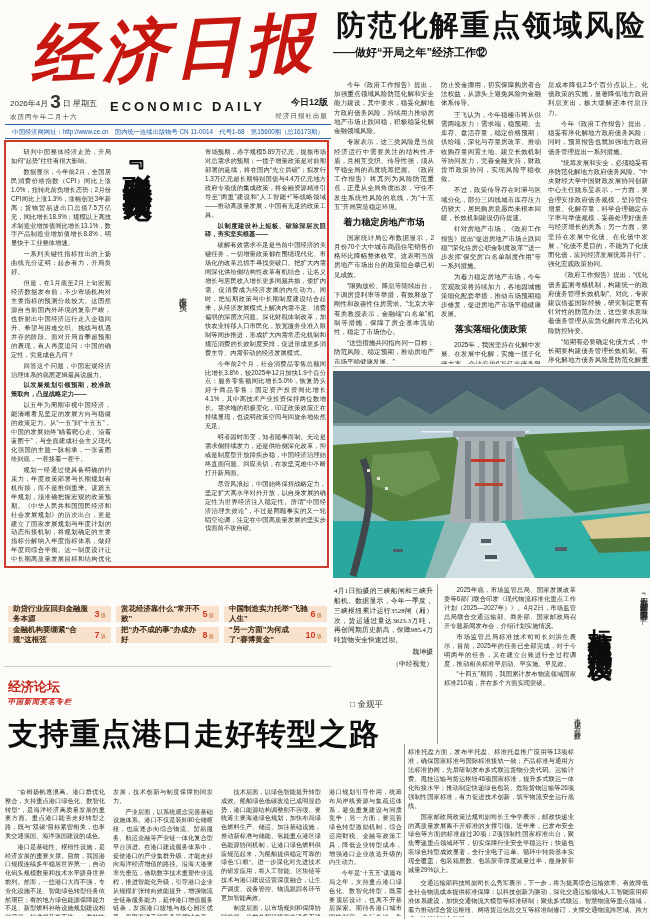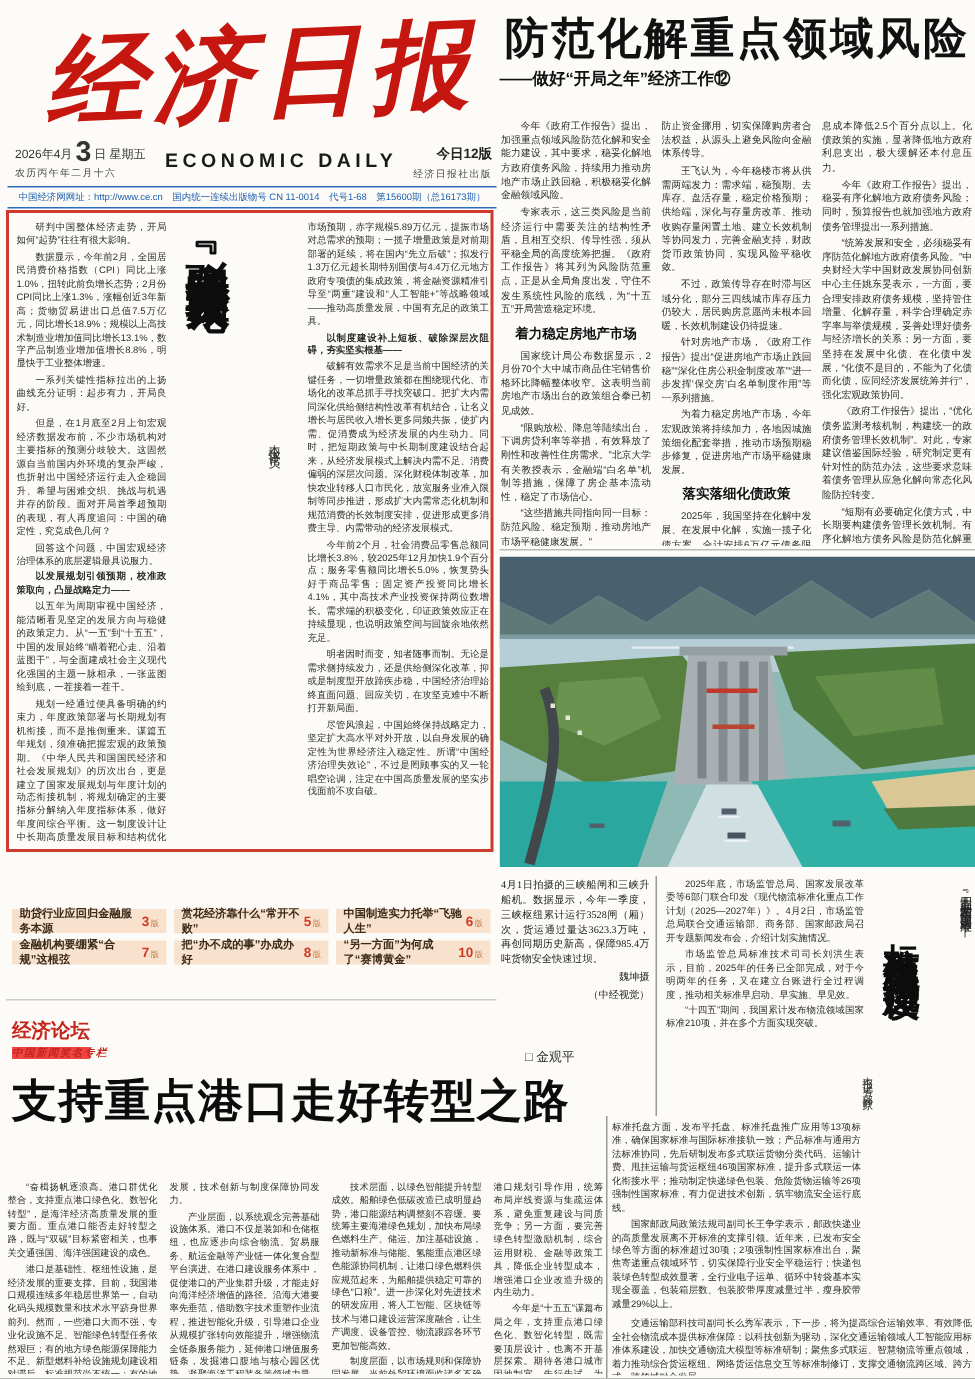--- a/index.html
+++ b/index.html
@@ -40,21 +40,21 @@
   
   .dgtitle{left:8px;top:572px;width:319px;display:flex;align-items:center;gap:8px;}
   .dline{flex:1;height:2px;background:#c5261c;}
   .dtitle{font-size:14px;font-weight:900;color:#c5261c;letter-spacing:8px;text-indent:8px;}
   .dgrid{left:8px;top:594px;width:319px;display:grid;grid-template-columns:1fr 1fr 1fr;gap:5px 5px;margin-top:12px;}
   .ditem{display:flex;justify-content:space-between;align-items:center;background:#f9e2cd;
          height:16px;padding:0 5px;font-size:7.5px;font-weight:bold;color:#3a2a1a;cursor:pointer;}
   .dpage{color:#d03a23;font-size:9px;font-weight:900;white-space:nowrap;}
   .dban{font-size:5.5px;color:#c77a4a;margin-left:1px;font-weight:normal;}
   
-  .forumlab{left:8px;top:678px;font-size:13px;font-weight:900;color:#c5261c;border-bottom:8px solid #ef4444;padding-bottom:2px;}
+  .forumlab{left:8px;top:678px;font-size:13px;font-weight:900;color:#c5261c;border-bottom:1px solid #ef4444;padding-bottom:2px;}
   .forumsub{left:8px;top:697px;font-size:7px;color:#c5261c;font-style:italic;font-weight:bold;letter-spacing:1px;}
   .forumby{left:350px;top:699px;font-size:8.5px;color:#333;}
   .port-h{left:8px;top:714px;width:390px;font-size:30px;font-weight:900;letter-spacing:1px;color:#0c0c0c;white-space:nowrap;}
   
   .photo{left:333px;top:371px;width:317px;height:207px;overflow:hidden;}
   .caption{left:334px;top:586px;width:99px;height:120px;font-size:6.8px;line-height:1.45;
            color:#222;text-align:justify;overflow:hidden;font-family:"Liberation Serif","DejaVu Serif",serif;}
   .credit{text-align:right;margin-top:2px;}
   
   .log-title{left:584px;top:610px;height:270px;font-size:24px;font-weight:900;letter-spacing:3px;color:#0d0d0d;}

